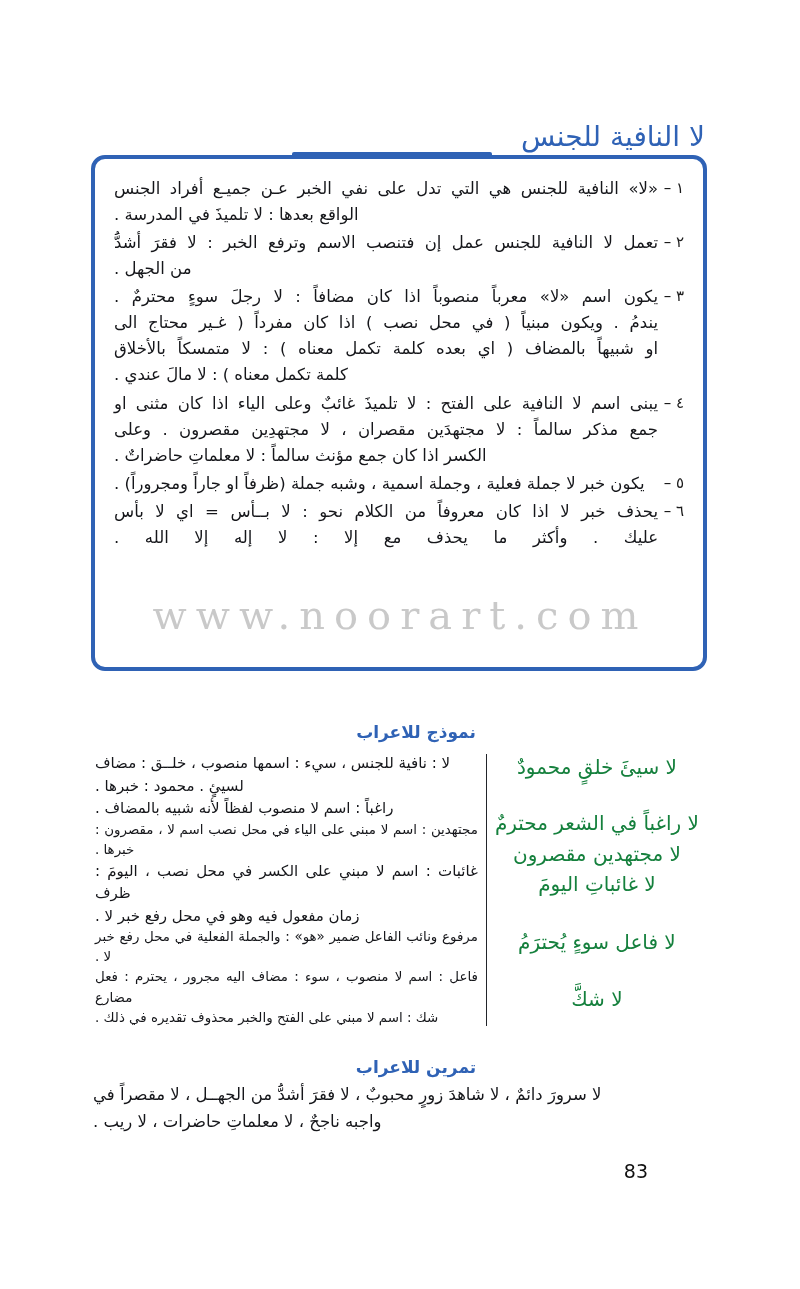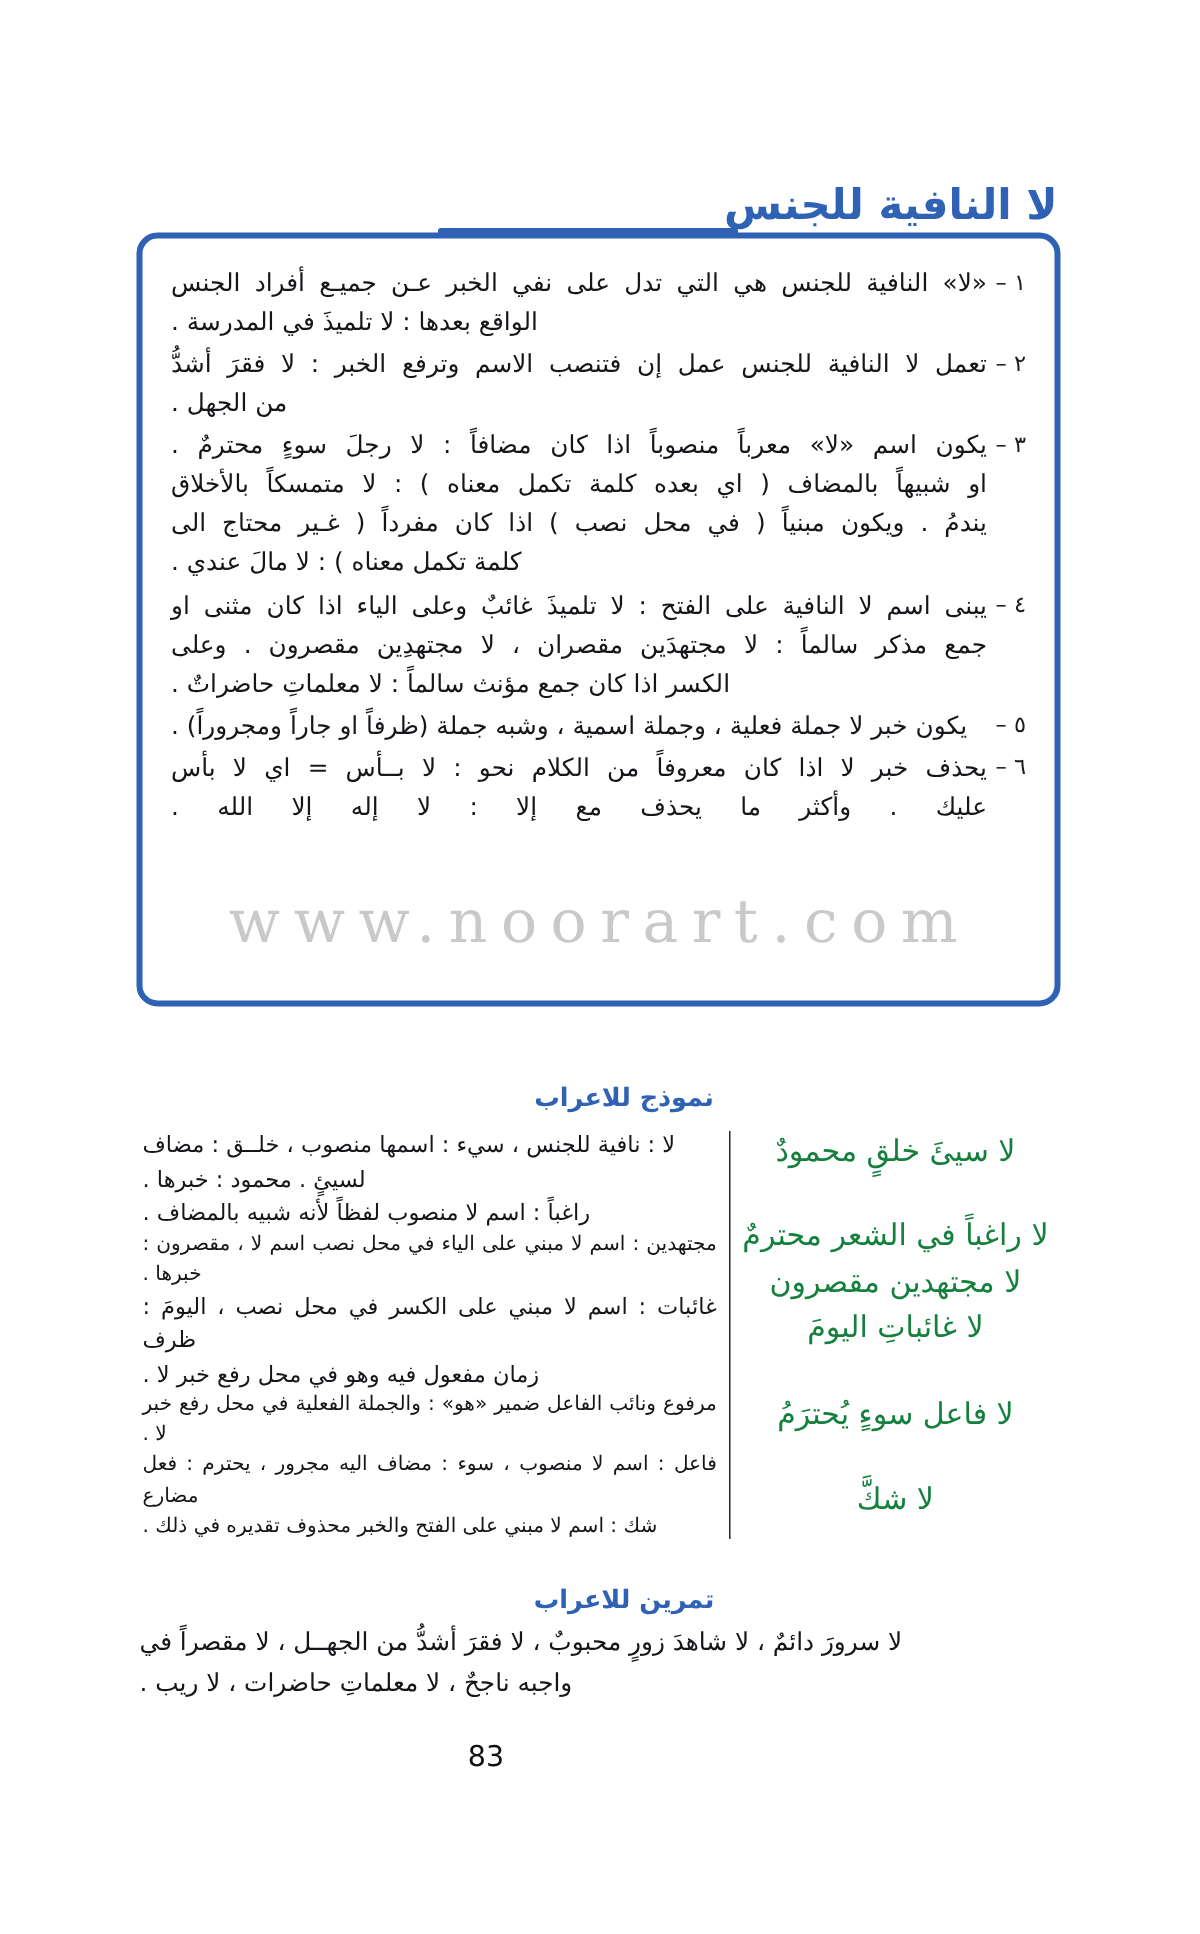--- a/index.html
+++ b/index.html
@@ -48,21 +48,21 @@
     width: 615px;
     height: 46px;
     direction: rtl;
     z-index: 4;
   }
   .title-text {
     position: absolute;
     top: 0;
     right: 0;
     font-size: 28px;
-    font-weight: bold;
+    font-weight: normal;
     color: #2f62b5;
     line-height: 1.1;
     white-space: nowrap;
   }
   .title-rule {
     position: absolute;
     top: 30px;
     right: 213px;
     width: 200px;
     height: 5px;
@@ -202,21 +202,21 @@
     z-index: 3;
   }
   .exercise .ln { display: block; }
 
   
   .page-number {
     position: absolute;
     top: 1160px;
     left: 0;
     width: 648px;
-    text-align: center;
+    text-align: right;
     font-size: 19px;
     color: #111;
     direction: ltr;
   }
 </style>
 </head>
 <body>
 
 <div class="page">
 
@@ -244,22 +244,22 @@
       <div class="rule-body">
         <span class="ln j">تعمل لا النافية للجنس عمل إن فتنصب الاسم وترفع الخبر : لا فقرَ أشدُّ</span>
         <span class="ln l">من الجهل .</span>
       </div>
     </div>
 
     <div class="rule-item">
       <div class="rule-num">٣ –</div>
       <div class="rule-body">
         <span class="ln j">يكون اسم «لا» معرباً منصوباً اذا كان مضافاً : لا رجلَ سوءٍ محترمٌ .</span>
+        <span class="ln j">يندمُ . ويكون مبنياً ( في محل نصب ) اذا كان مفرداً ( غـير محتاج الى</span>
         <span class="ln j">او شبيهاً بالمضاف ( اي بعده كلمة تكمل معناه ) : لا متمسكاً بالأخلاق</span>
-        <span class="ln j">يندمُ . ويكون مبنياً ( في محل نصب ) اذا كان مفرداً ( غـير محتاج الى</span>
         <span class="ln l">كلمة تكمل معناه ) : لا مالَ عندي .</span>
       </div>
     </div>
 
     <div class="rule-item">
       <div class="rule-num">٤ –</div>
       <div class="rule-body">
         <span class="ln j">يبنى اسم لا النافية على الفتح : لا تلميذَ غائبٌ وعلى الياء اذا كان مثنى او</span>
         <span class="ln j">جمع مذكر سالماً : لا مجتهدَين مقصران ، لا مجتهدِين مقصرون . وعلى</span>
         <span class="ln l">الكسر اذا كان جمع مؤنث سالماً : لا معلماتِ حاضراتٌ .</span>

